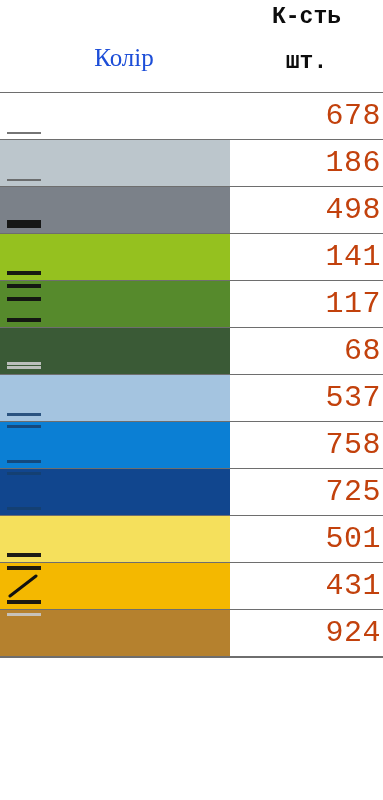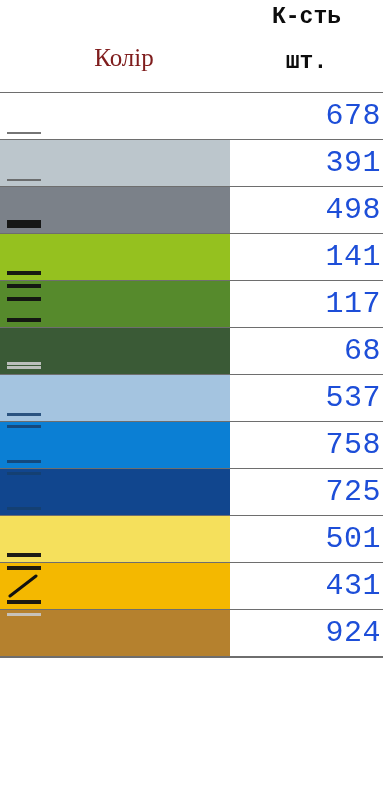--- a/index.html
+++ b/index.html
@@ -32,21 +32,21 @@
     width: 230px;
     height: 92px;
     text-align: center;
     position: relative;
   }
   .hdr-color-label {
     display: block;
     font-family: "Liberation Serif", "DejaVu Serif", serif;
     font-weight: normal;
     font-size: 25px;
-    color: #7f1d1d;
+    color: #1d4ed8;
     line-height: 1;
     padding-bottom: 22px;
     padding-left: 18px;
   }
   .hdr-qty-cell {
     width: 153px;
     height: 92px;
     text-align: center;
     padding-right: 10px !important;
   }
@@ -115,21 +115,21 @@
   .qty-cell {
     width: 153px;
     text-align: right;
     padding-right: 12px !important;
     background: #ffffff;
   }
   .qty-value {
     font-family: "Liberation Mono", "DejaVu Sans Mono", monospace;
     font-size: 30px;
     font-weight: normal;
-    color: #1d4ed8;
+    color: #c2410c;
     line-height: 1;
     letter-spacing: 0.5px;
   }
 
   .table-bottom-rule {
     width: 383px;
     height: 2px;
     background: #6e6e6e;
   }
   .page-filler {
@@ -161,21 +161,21 @@
           </span>
         </td>
         <td class="qty-cell"><span class="qty-value">678</span></td>
       </tr>
       <tr class="data-row">
         <td class="swatch-cell">
           <span class="swatch-fill" style="background: rgb(188, 198, 204);">
             <span class="mark-line thin pos-bottom"></span>
           </span>
         </td>
-        <td class="qty-cell"><span class="qty-value">391</span></td>
+        <td class="qty-cell"><span class="qty-value">186</span></td>
       </tr>
       <tr class="data-row">
         <td class="swatch-cell">
           <span class="swatch-fill" style="background: rgb(123, 129, 137);">
             <span class="mark-line dark pos-bottom"></span>
             <span class="mark-line dark pos-bottom light" style="bottom: 9px;"></span>
           </span>
         </td>
         <td class="qty-cell"><span class="qty-value">498</span></td>
       </tr>

